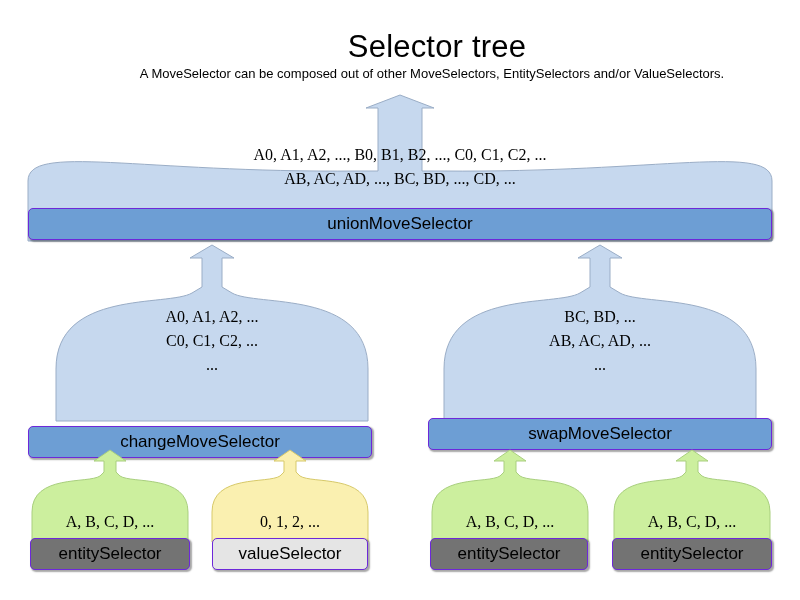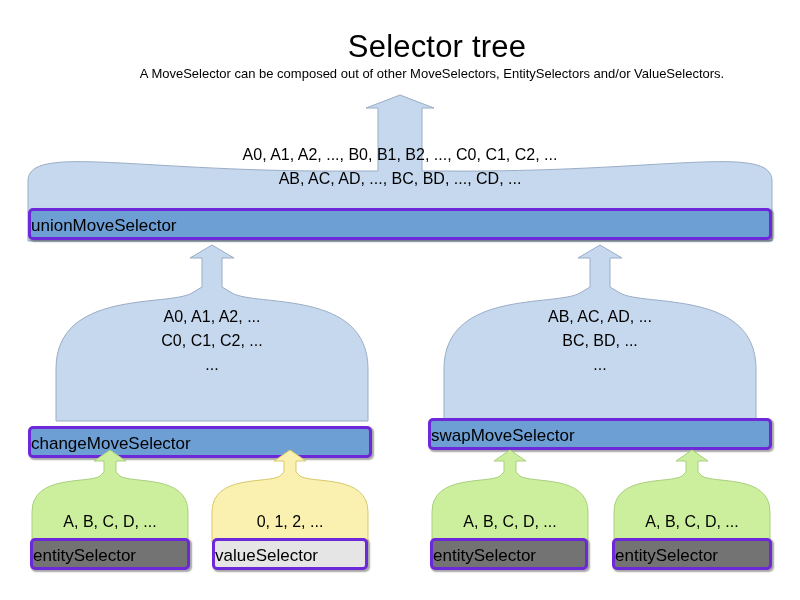--- a/index.html
+++ b/index.html
@@ -41,20 +41,21 @@
     text-align: center;
     font-size: 13px;
     line-height: 16px;
     font-weight: 400;
     margin-left: 32px;
   }
 
   
   .node {
     position: absolute;
+    font-family: Liberation Serif, serif;
   }
   .node .dome {
     position: absolute;
     left: 0;
     top: 0;
     width: 100%;
     height: 100%;
     overflow: visible;
   }
   .node .domepath {
@@ -71,23 +72,24 @@
     text-align: center;
     font-size: 16px;
     line-height: 24px;
     pointer-events: none;
   }
   .node .lines .ln { display: block; }
 
   .bar {
     position: absolute;
     box-sizing: border-box;
-    border: 3px solid #6d28d9;
+    border: 1px solid #6d28d9;
     border-radius: 5px;
     background: #6d9ed4;
+    text-align: center;
     font-size: 17px;
     line-height: 30px;
     height: 32px;
     color: #000;
     box-shadow: 1.5px 1.5px 1.5px rgba(0,0,0,0.35);
   }
   .bar.green  { background: #737373; }
   .bar.yellow { background: #e5e5e5; }
 </style>
 </head>
@@ -156,22 +158,22 @@
            L 134,13
            L 156,0
            L 178,13
            L 166,13
            L 166,42
            L 176,48
            C 200,62 312,44 312,124
            L 312,176 Z"></path>
     </svg>
     <div class="lines" style="top:60px;">
+      <span class="ln">BC, BD, ...</span>
       <span class="ln">AB, AC, AD, ...</span>
-      <span class="ln">BC, BD, ...</span>
       <span class="ln">...</span>
     </div>
   </div>
   <div class="bar" style="left:428px; top:418px; width:344px;">swapMoveSelector</div>
 
   <div class="node green" style="left:32px; top:450px; width:156px; height:92px;">
     <svg class="dome" viewBox="0 0 156 92" preserveAspectRatio="none">
       <path class="domepath" fill="#ccef9e" d="M 0,92
            L 0,62
            C 0,24 56,34 68,26

